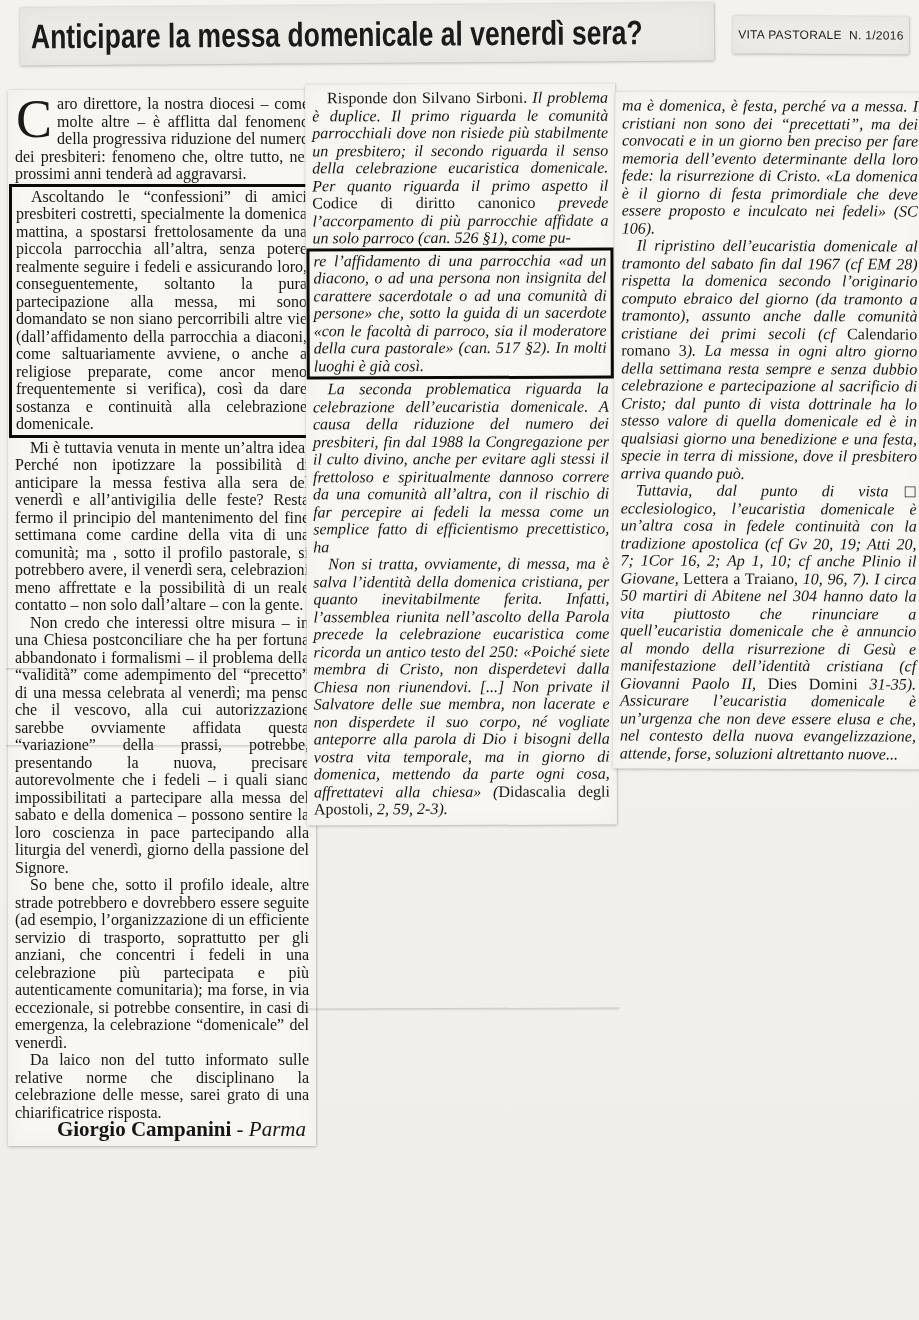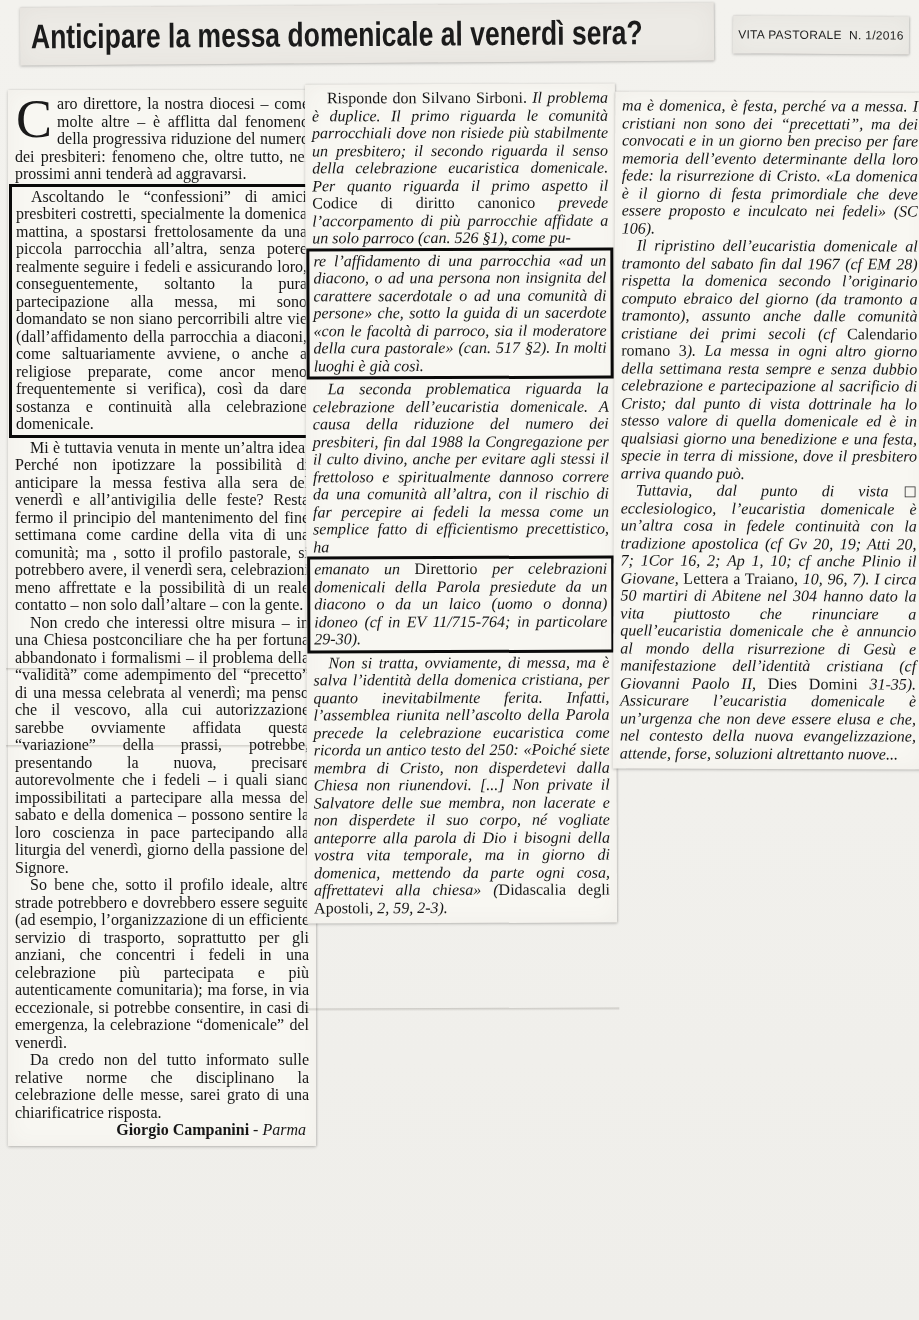--- a/index.html
+++ b/index.html
@@ -45,21 +45,21 @@
   .sr{font-style:normal;}
   .si{font-style:italic;}
   .sb{font-weight:bold;font-style:normal;}
   .boxed{
     border:3px solid #0a0a0a;padding:1px 4px 2px;margin:1px -5px 1px -6px;
   }
   .dropcap{
     float:left;font-size:54px;line-height:45px;padding:2px 5px 0 1px;
     font-style:normal;color:#1a1a1a;
   }
-  .sig{text-align:right;padding-right:3px;font-size:16px;}
+  .sig{text-align:right;padding-right:3px;font-size:21px;}
   .endmark{
     float:right;font-style:normal;font-family:"DejaVu Sans",sans-serif;
     font-size:14px;line-height:17px;color:#2a2a2a;
   }
   .seam{
     position:absolute;left:-2px;right:-2px;height:3px;pointer-events:none;
     background:linear-gradient(180deg,rgba(60,55,45,0.22),rgba(60,55,45,0));
   }
 </style>
 </head>
@@ -76,34 +76,31 @@
 <div id="col1" class="clip col">
   <div class="seam" style="top:578px"></div>
   <div class="seam" style="top:655px"></div>
 <p class="noindent"><span class="dropcap">C</span><span class="sr">aro direttore, la nostra diocesi – come molte altre – è afflitta dal fenomeno della progressiva riduzione del numero dei presbiteri: fenomeno che, oltre tutto, nei prossimi anni tenderà ad aggravarsi.</span></p>
     <div class="boxed">
       <p><span class="sr">Ascoltando le “confessioni” di amici presbiteri costretti, specialmente la domenica mattina, a spostarsi frettolosamente da una piccola parrocchia all’altra, senza potere realmente seguire i fedeli e assicurando loro, conseguentemente, soltanto la pura partecipazione alla messa, mi sono domandato se non siano percorribili altre vie (dall’affidamento della parrocchia a diaconi, come saltuariamente avviene, o anche a religiose preparate, come ancor meno frequentemente si verifica), così da dare sostanza e continuità alla celebrazione domenicale.</span></p>
     </div>
     <p><span class="sr">Mi è tuttavia venuta in mente un’altra idea. Perché non ipotizzare la possibilità di anticipare la messa festiva alla sera del venerdì e all’antivigilia delle feste? Resta fermo il principio del mantenimento del fine settimana come cardine della vita di una comunità; ma , sotto il profilo pastorale, si potrebbero avere, il venerdì sera, celebrazioni meno affrettate e la possibilità di un reale contatto – non solo dall’altare – con la gente.</span></p>
     <p><span class="sr">Non credo che interessi oltre misura – in una Chiesa postconciliare che ha per fortuna abbandonato i formalismi – il problema della “validità” come adempimento del “precetto” di una messa celebrata al venerdì; ma penso che il vescovo, alla cui autorizzazione sarebbe ovviamente affidata questa “variazione” della prassi, potrebbe, presentando la nuova, precisare autorevolmente che i fedeli – i quali siano impossibilitati a partecipare alla messa del sabato e della domenica – possono sentire la loro coscienza in pace partecipando alla liturgia del venerdì, giorno della passione del Signore.</span></p>
     <p><span class="sr">So bene che, sotto il profilo ideale, altre strade potrebbero e dovrebbero essere seguite (ad esempio, l’organizzazione di un efficiente servizio di trasporto, soprattutto per gli anziani, che concentri i fedeli in una celebrazione più partecipata e più autenticamente comunitaria); ma forse, in via eccezionale, si potrebbe consentire, in casi di emergenza, la celebrazione “domenicale” del venerdì.</span></p>
-    <p><span class="sr">Da credo non del tutto informato sulle relative norme che disciplinano la celebrazione delle messe, sarei grato di una chiarificatrice risposta.</span></p>
+    <p><span class="sr">Da laico non del tutto informato sulle relative norme che disciplinano la celebrazione delle messe, sarei grato di una chiarificatrice risposta.</span></p>
     <p class="noindent sig"><span class="sb">Giorgio Campanini</span><span class="sr"> - </span><span class="si">Parma</span></p>
   </div>
 
 <div id="col2" class="clip col italic-col">
   <div class="seam" style="top:924px"></div>
 <p><span class="sr">Risponde don Silvano Sirboni. </span><span class="si">Il problema è duplice. Il primo riguarda le comunità parrocchiali dove non risiede più stabilmente un presbitero; il secondo riguarda il senso della celebrazione eucaristica domenicale. Per quanto riguarda il primo aspetto il </span><span class="sr">Codice di diritto canonico </span><span class="si">prevede l’accorpamento di più parrocchie affidate a un solo parroco (can. 526 §1), come pu-</span></p>
     <div class="boxed">
       <p class="noindent"><span class="si">re l’affidamento di una parrocchia «ad un diacono, o ad una persona non insignita del carattere sacerdotale o ad una comunità di persone» che, sotto la guida di un sacerdote «con le facoltà di parroco, sia il moderatore della cura pastorale» (can. 517 §2). In molti luoghi è già così.</span></p>
     </div>
     <p><span class="si">La seconda problematica riguarda la celebrazione dell’eucaristia domenicale. A causa della riduzione del numero dei presbiteri, fin dal 1988 la Congregazione per il culto divino, anche per evitare agli stessi il frettoloso e spiritualmente dannoso correre da una comunità all’altra, con il rischio di far percepire ai fedeli la messa come un semplice fatto di efficientismo precettistico, ha</span></p>
-    <div class="boxed">
-      <p class="noindent"><span class="si">emanato un </span><span class="sr">Direttorio </span><span class="si">per celebrazioni domenicali della Parola presiedute da un diacono o da un laico (uomo o donna) idoneo (cf in EV 11/715-764; in particolare 29-30).</span></p>
-    </div>
     <p><span class="si">Non si tratta, ovviamente, di messa, ma è salva l’identità della domenica cristiana, per quanto inevitabilmente ferita. Infatti, l’assemblea riunita nell’ascolto della Parola precede la celebrazione eucaristica come ricorda un antico testo del 250: «Poiché siete membra di Cristo, non disperdetevi dalla Chiesa non riunendovi. [...] Non private il Salvatore delle sue membra, non lacerate e non disperdete il suo corpo, né vogliate anteporre alla parola di Dio i bisogni della vostra vita temporale, ma in giorno di domenica, mettendo da parte ogni cosa, affrettatevi alla chiesa» (</span><span class="sr">Didascalia degli Apostoli</span><span class="si">, 2, 59, 2-3).</span></p>
   </div>
 
 <div id="col3" class="clip col italic-col">
     <p class="noindent"><span class="si">ma è domenica, è festa, perché va a messa. I cristiani non sono dei “precettati”, ma dei convocati e in un giorno ben preciso per fare memoria dell’evento determinante della loro fede: la risurrezione di Cristo. «La domenica è il giorno di festa primordiale che deve essere proposto e inculcato nei fedeli» (SC 106).</span></p>
     <p><span class="si">Il ripristino dell’eucaristia domenicale al tramonto del sabato fin dal 1967 (cf EM 28) rispetta la domenica secondo l’originario computo ebraico del giorno (da tramonto a tramonto), assunto anche dalle comunità cristiane dei primi secoli (cf </span><span class="sr">Calendario romano 3</span><span class="si">). La messa in ogni altro giorno della settimana resta sempre e senza dubbio celebrazione e partecipazione al sacrificio di Cristo; dal punto di vista dottrinale ha lo stesso valore di quella domenicale ed è in qualsiasi giorno una benedizione e una festa, specie in terra di missione, dove il presbitero arriva quando può.</span></p>
     <p><span class="endmark">□</span><span class="si">Tuttavia, dal punto di vista ecclesiologico, l’eucaristia domenicale è un’altra cosa in fedele continuità con la tradizione apostolica (cf Gv 20, 19; Atti 20, 7; 1Cor 16, 2; Ap 1, 10; cf anche Plinio il Giovane, </span><span class="sr">Lettera a Traiano</span><span class="si">, 10, 96, 7). I circa 50 martiri di Abitene nel 304 hanno dato la vita piuttosto che rinunciare a quell’eucaristia domenicale che è annuncio al mondo della risurrezione di Gesù e manifestazione dell’identità cristiana (cf Giovanni Paolo II, </span><span class="sr">Dies Domini</span><span class="si"> 31-35). Assicurare l’eucaristia domenicale è un’urgenza che non deve essere elusa e che, nel contesto della nuova evangelizzazione, attende, forse, soluzioni altrettanto nuove...</span></p>
   </div>
 
 </body></html>

